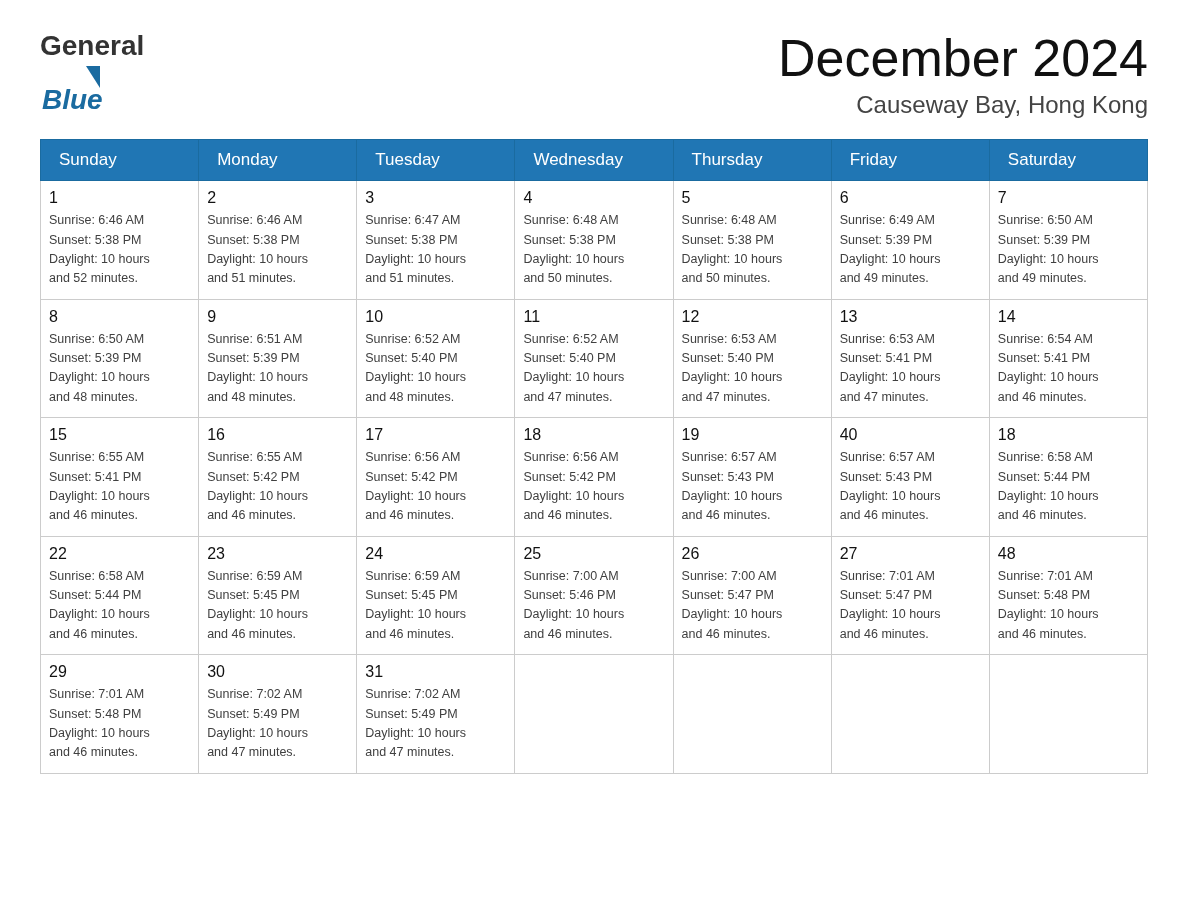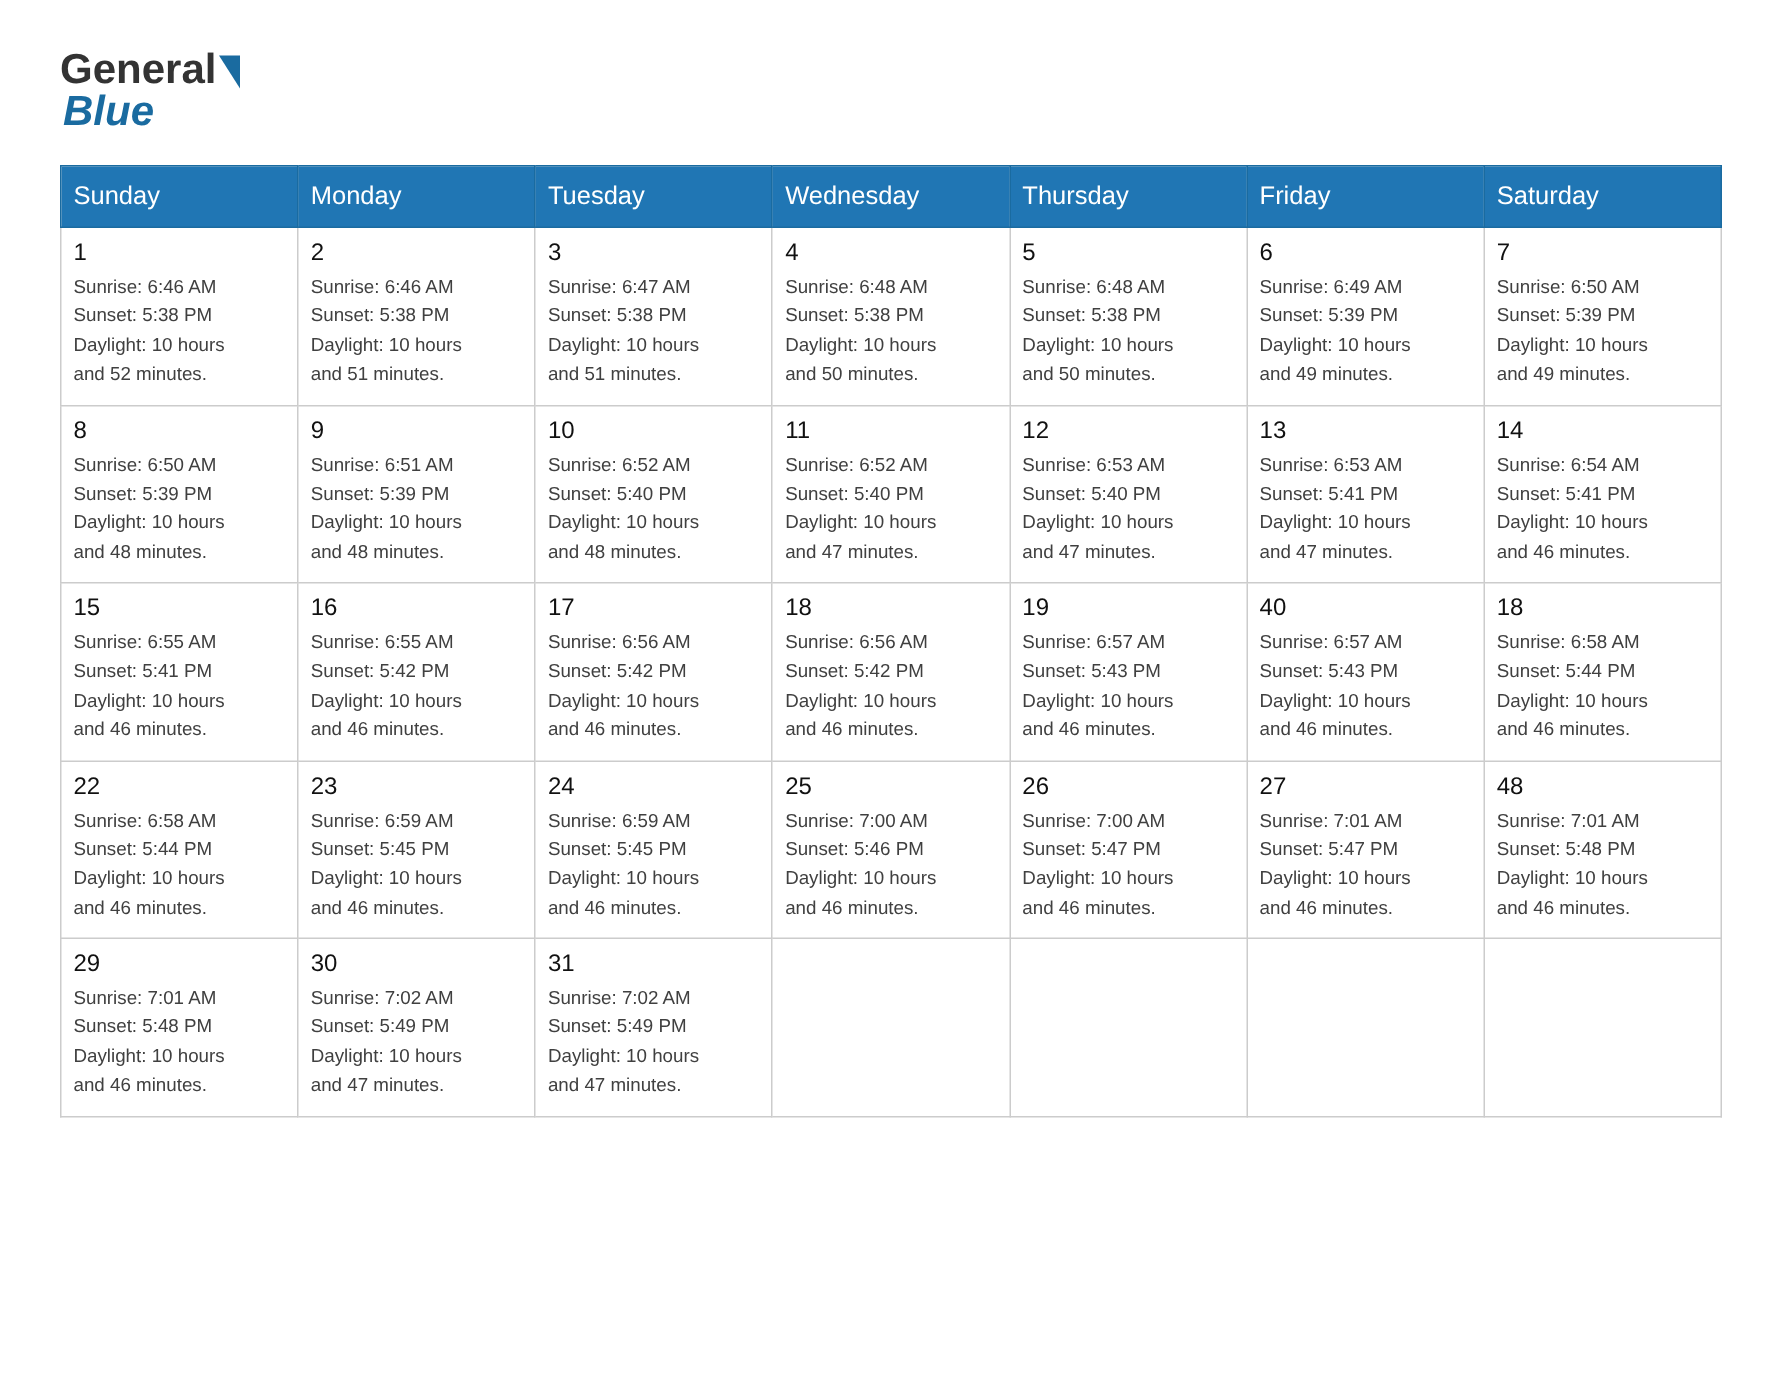--- a/index.html
+++ b/index.html
@@ -17,20 +17,21 @@
       margin-bottom: 20px;
     }
     .logo {
       display: flex;
       flex-direction: column;
       align-items: flex-start;
     }
     .logo-top {
       display: flex;
       align-items: center;
+      flex-direction: column;
     }
     .logo-general {
       font-size: 28px;
       font-weight: bold;
       color: #333;
     }
     .logo-arrow {
       width: 0;
       height: 0;
       border-left: 14px solid transparent;
@@ -64,21 +65,21 @@
     table {
       width: 100%;
       border-collapse: collapse;
       table-layout: fixed;
     }
     thead tr th {
       background-color: #2076b4;
       color: #fff;
       font-size: 17px;
       font-weight: normal;
-      padding: 10px 8px;
+      padding: 10px 18px;
       text-align: left;
       border: 1px solid #1a6ba0;
     }
     tbody tr td {
       vertical-align: top;
       padding: 8px 8px 10px 8px;
       border: 1px solid #ccc;
       font-size: 13px;
       color: #222;
       min-height: 90px;
@@ -104,20 +105,24 @@
 </head>
 <body>
 
 <div class="header">
   <div class="logo">
     <div class="logo-top">
       <span class="logo-general">General</span>
       <div class="logo-arrow"></div>
     </div>
     <span class="logo-blue">Blue</span>
+  </div>
+  <div class="title-area">
+    <div class="month-title">December 2024</div>
+    <div class="location">Causeway Bay, Hong Kong</div>
   </div>
 </div>
 
 <table>
   <thead>
     <tr>
     <th>Sunday</th>
         <th>Monday</th>
         <th>Tuesday</th>
         <th>Wednesday</th>

